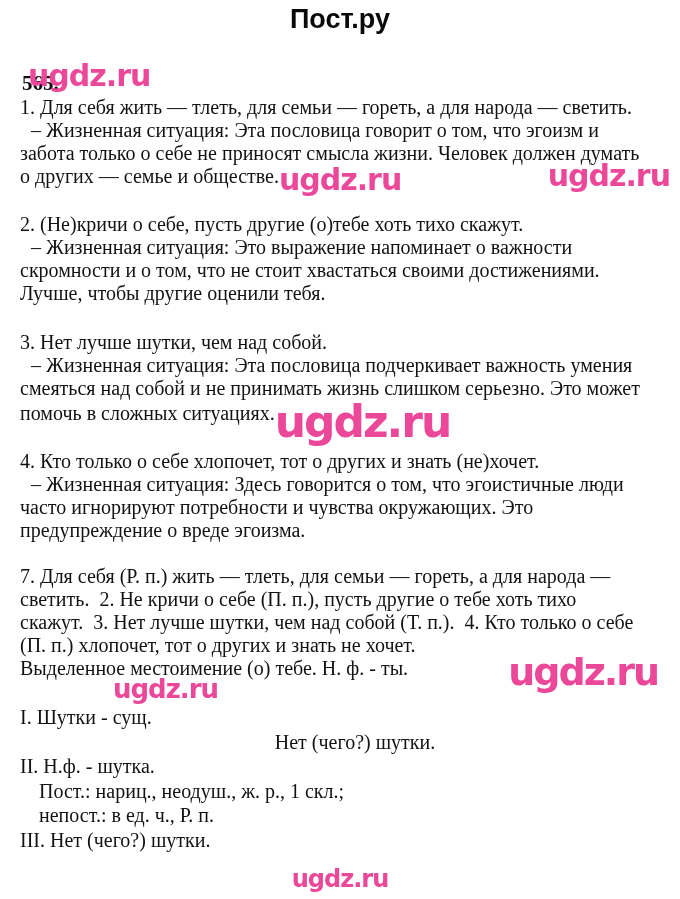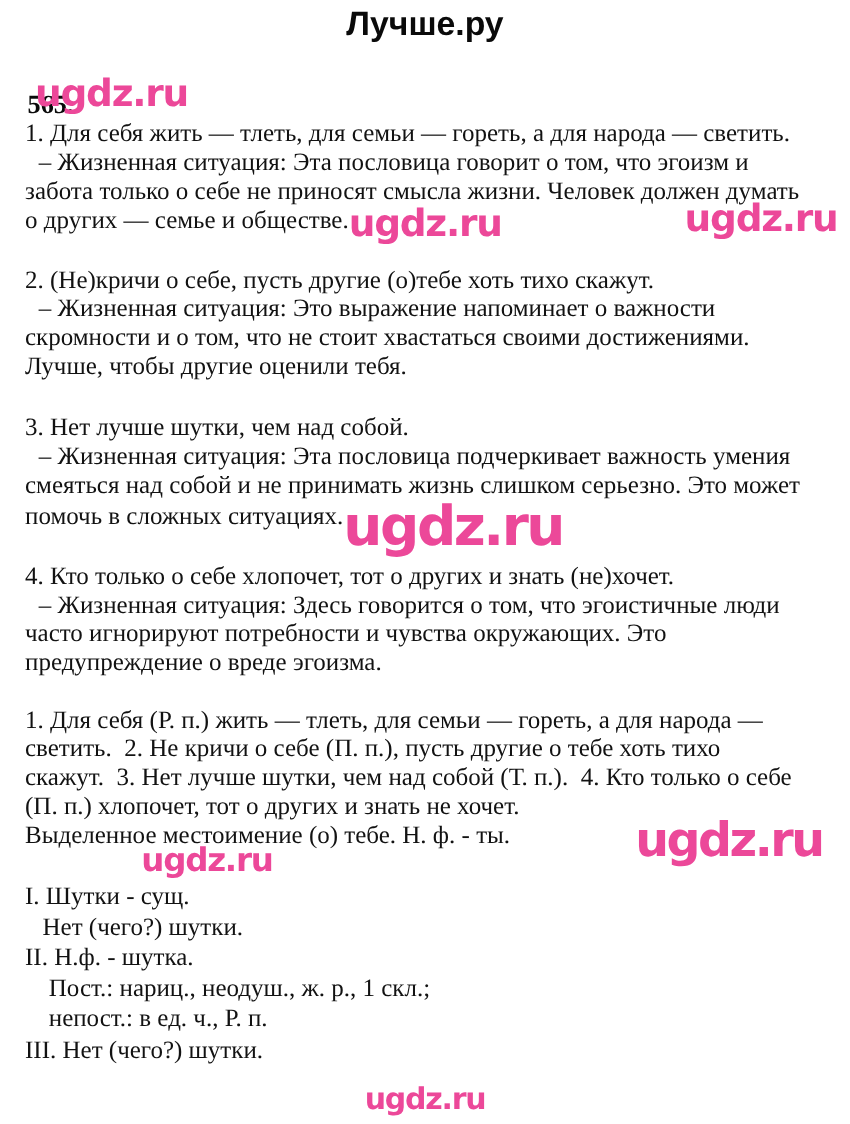--- a/index.html
+++ b/index.html
@@ -40,29 +40,29 @@
     font-size:20px; line-height:23px; color:#121212;
   }
   .block .line { white-space:pre; }
   .p1 { top:96px; }
   .p2 { top:213px; }
   .p3 { top:331px; }
   .p4 { top:450px; }
   .answers { top:565px; }
   .morph { top:705px; line-height:24.5px; }
   .ind-1 { padding-left:11px; }
-  .ind-2 { padding-left:14px; }
+  .ind-2 { padding-left:14px;text-align:center; }
   .ind-3 { padding-left:19px; }
 </style>
 </head>
 <body>
 
 <div class="page">
 
-  <div class="site-header">Лучше.ру</div>
+  <div class="site-header">Пост.ру</div>
 
   <div class="task-number">565.</div>
 
   <span class="wm wm-topleft">ugdz.ru</span>
 
   <div class="block p1">
     <div class="line">1. Для себя жить — тлеть, для семьи — гореть, а для народа — светить.</div>
     <div class="line ind-1">– Жизненная ситуация: Эта пословица говорит о том, что эгоизм и</div>
     <div class="line">забота только о себе не приносят смысла жизни. Человек должен думать</div>
     <div class="line"><span>о других — семье и обществе.</span><span class="wm wm-inline-1">ugdz.ru</span></div>
@@ -84,21 +84,21 @@
   </div>
 
   <div class="block p4">
     <div class="line">4. Кто только о себе хлопочет, тот о других и знать (не)хочет.</div>
     <div class="line ind-1">– Жизненная ситуация: Здесь говорится о том, что эгоистичные люди</div>
     <div class="line">часто игнорируют потребности и чувства окружающих. Это</div>
     <div class="line">предупреждение о вреде эгоизма.</div>
   </div>
 
   <div class="block answers">
-    <div class="line">1. Для себя (Р. п.) жить — тлеть, для семьи — гореть, а для народа —</div>
+    <div class="line">7. Для себя (Р. п.) жить — тлеть, для семьи — гореть, а для народа —</div>
     <div class="line">светить.  2. Не кричи о себе (П. п.), пусть другие о тебе хоть тихо</div>
     <div class="line">скажут.  3. Нет лучше шутки, чем над собой (Т. п.).  4. Кто только о себе</div>
     <div class="line">(П. п.) хлопочет, тот о других и знать не хочет.</div>
     <div class="line">Выделенное местоимение (о) тебе. Н. ф. - ты.</div>
   </div>
   <span class="wm wm-right-ans">ugdz.ru</span>
   <span class="wm wm-small">ugdz.ru</span>
 
   <div class="block morph">
     <div class="line">I. Шутки - сущ.</div>

